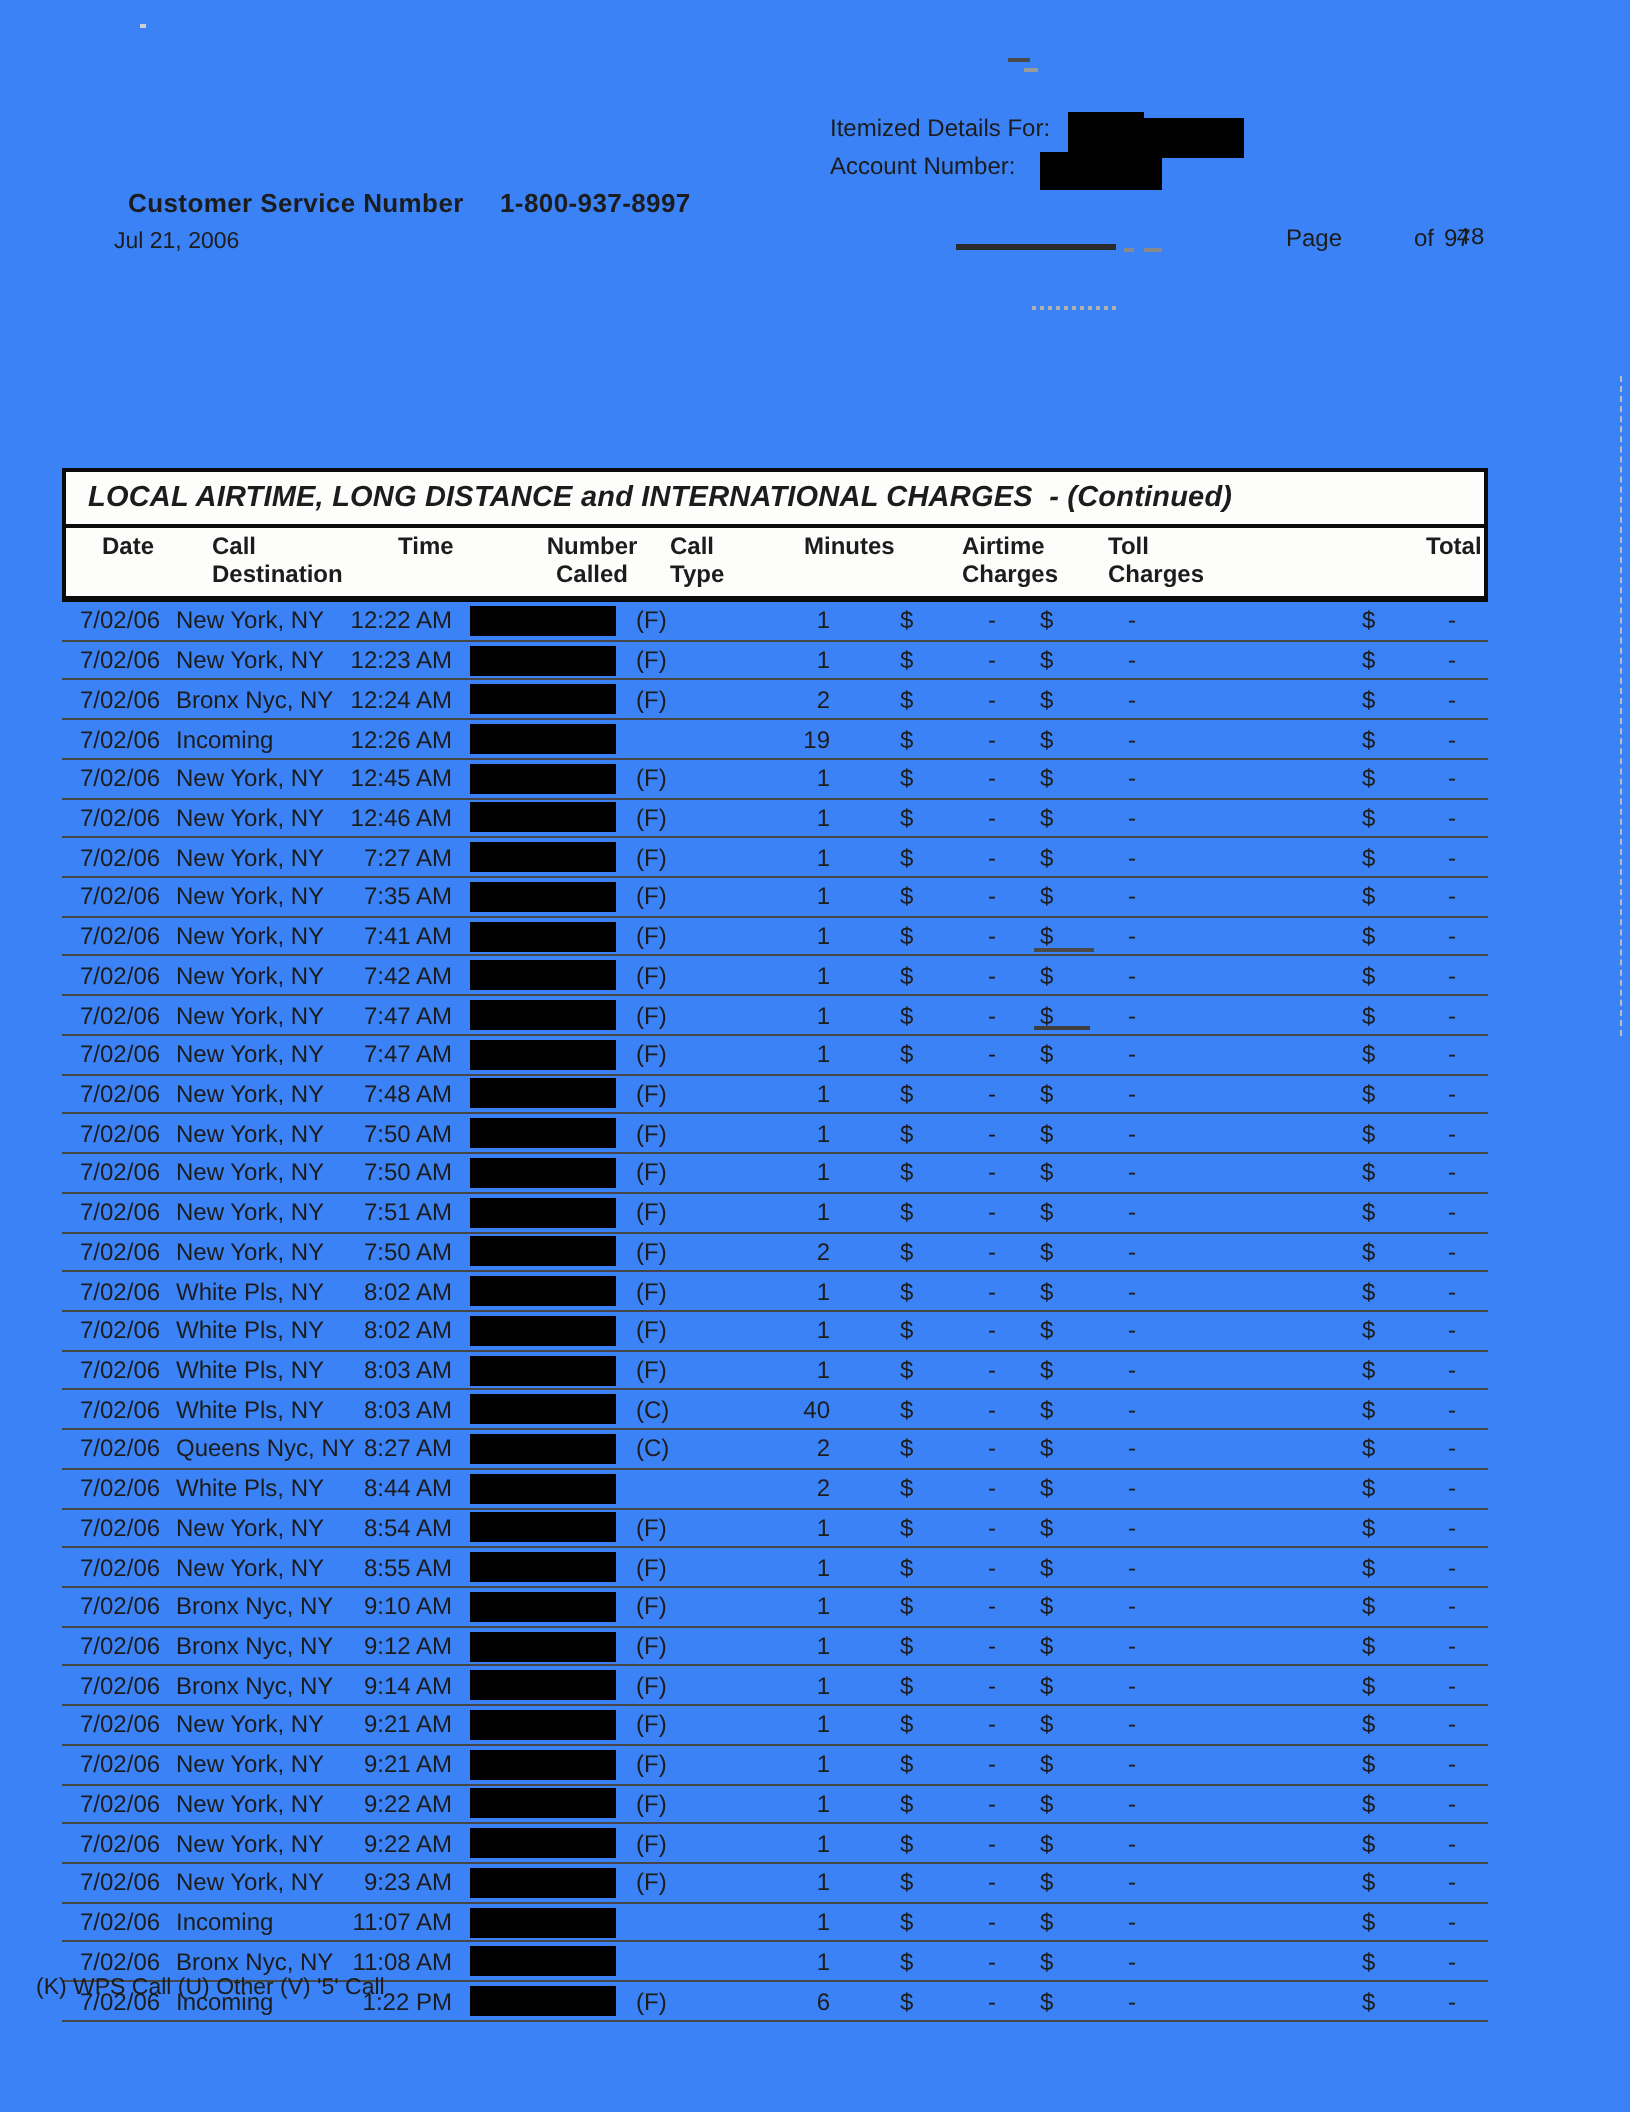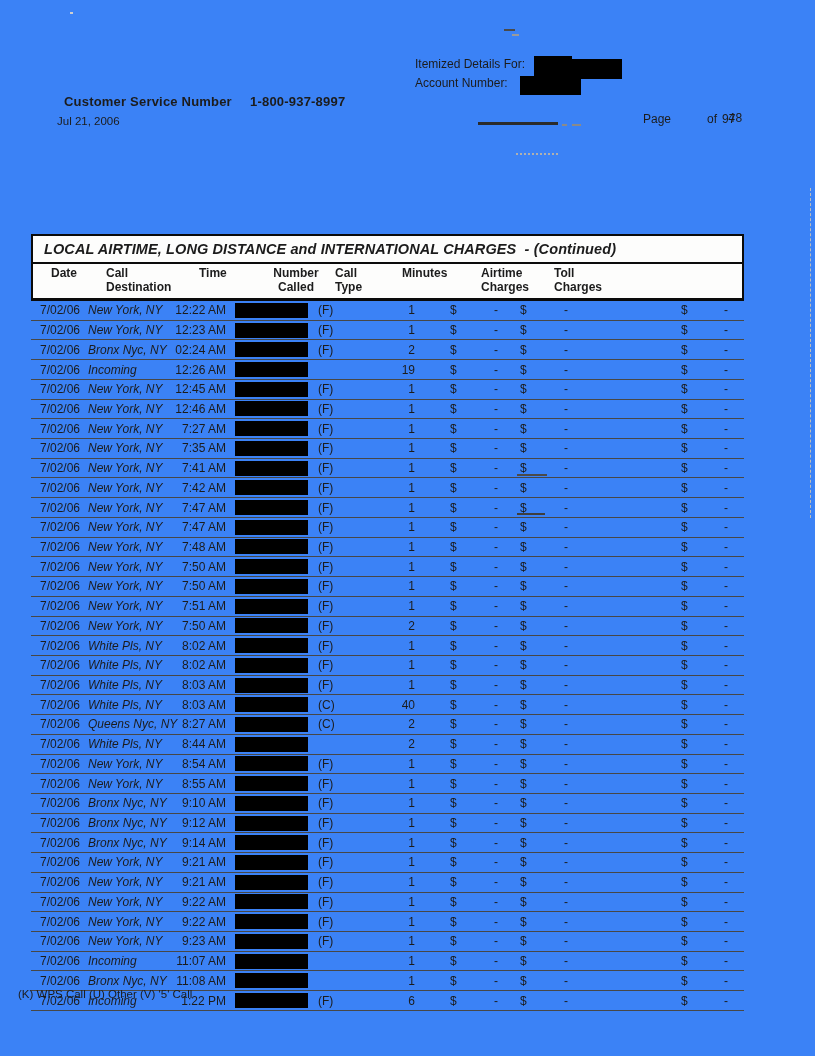--- a/index.html
+++ b/index.html
@@ -42,21 +42,21 @@
   .tbody { width:713px; }
   .row {
     display:grid;
     grid-template-columns:48px 94px 56px 86px 66px 36px 93px 71px 163px;
     height:19.72px; align-items:center;
     border-bottom:1.4px solid #474747;
     font-size:12px;
   }
   .c { white-space:nowrap; }
   .c-date { padding-left:9px; }
-  .c-dest { padding-left:9px;font-style:italic; }
+  .c-dest { padding-left:9px; }
   .c-time { text-align:right; padding-right:3px; }
   .c-num  { display:flex; align-items:center; }
   .row-redact { width:73px; height:15px; margin-left:6px; background:#000; }
   .c-type { padding-left:3px; }
   .c-min  { text-align:right; padding-right:2px; }
   .c-money { display:flex; justify-content:space-between; }
   .c-air   { padding-left:33px; padding-right:12px; }
   .c-toll  { padding-left:10px; padding-right:13px; }
   .c-total { padding-left:100px; padding-right:16px; }
 
@@ -122,20 +122,24 @@
           <div></div>
         </div>
         <div class="hc hc7">
           <div>Airtime</div>
           <div>Charges</div>
         </div>
         <div class="hc hc8">
           <div>Toll</div>
           <div>Charges</div>
         </div>
+        <div class="hc hc9">
+          <div>Total</div>
+          <div></div>
+        </div>
       </div>
     </div>
     <div class="tbody">
   <div class="row">
     <div class="c c-date">7/02/06</div>
     <div class="c c-dest">New York, NY</div>
     <div class="c c-time">12:22 AM</div>
     <div class="c c-num">
       <div class="row-redact"></div>
     </div>
@@ -174,21 +178,21 @@
     </div>
     <div class="c c-money c-total">
       <span>$</span>
       <span>-</span>
     </div>
   </div>
 
   <div class="row">
     <div class="c c-date">7/02/06</div>
     <div class="c c-dest">Bronx Nyc, NY</div>
-    <div class="c c-time">02:24 AM</div>
+    <div class="c c-time">12:24 AM</div>
     <div class="c c-num">
       <div class="row-redact"></div>
     </div>
     <div class="c c-type">(F)</div>
     <div class="c c-min">2</div>
     <div class="c c-money c-air">
       <span>$</span>
       <span>-</span>
     </div>
     <div class="c c-money c-toll">

